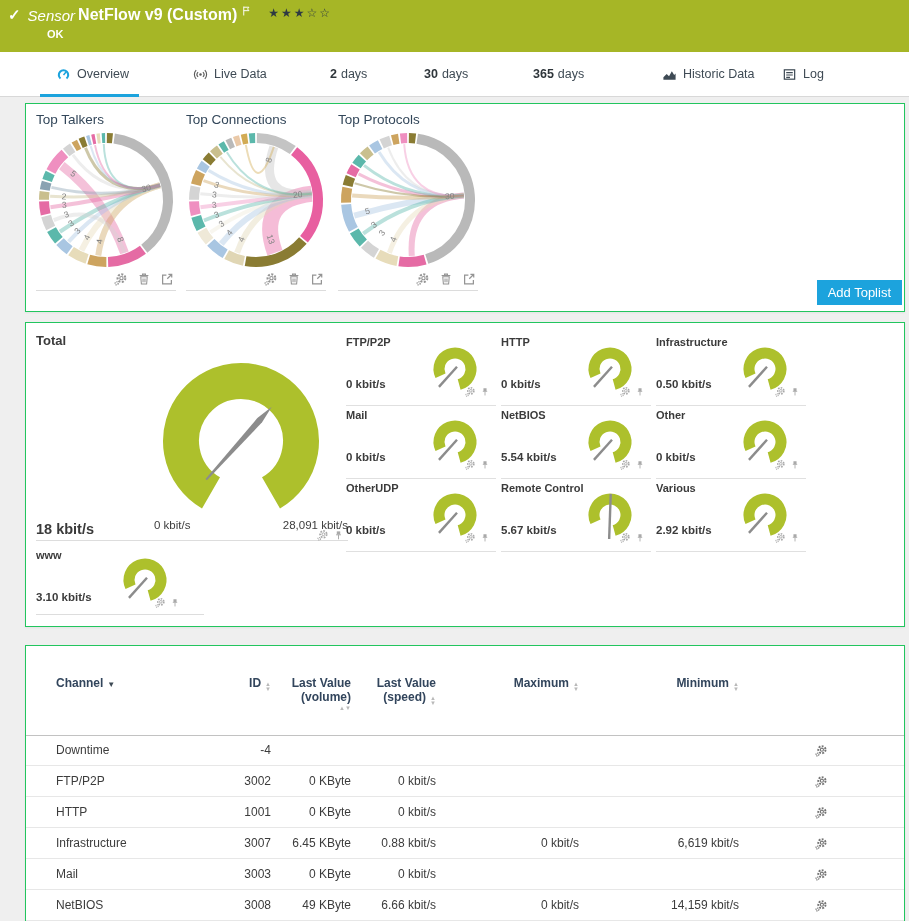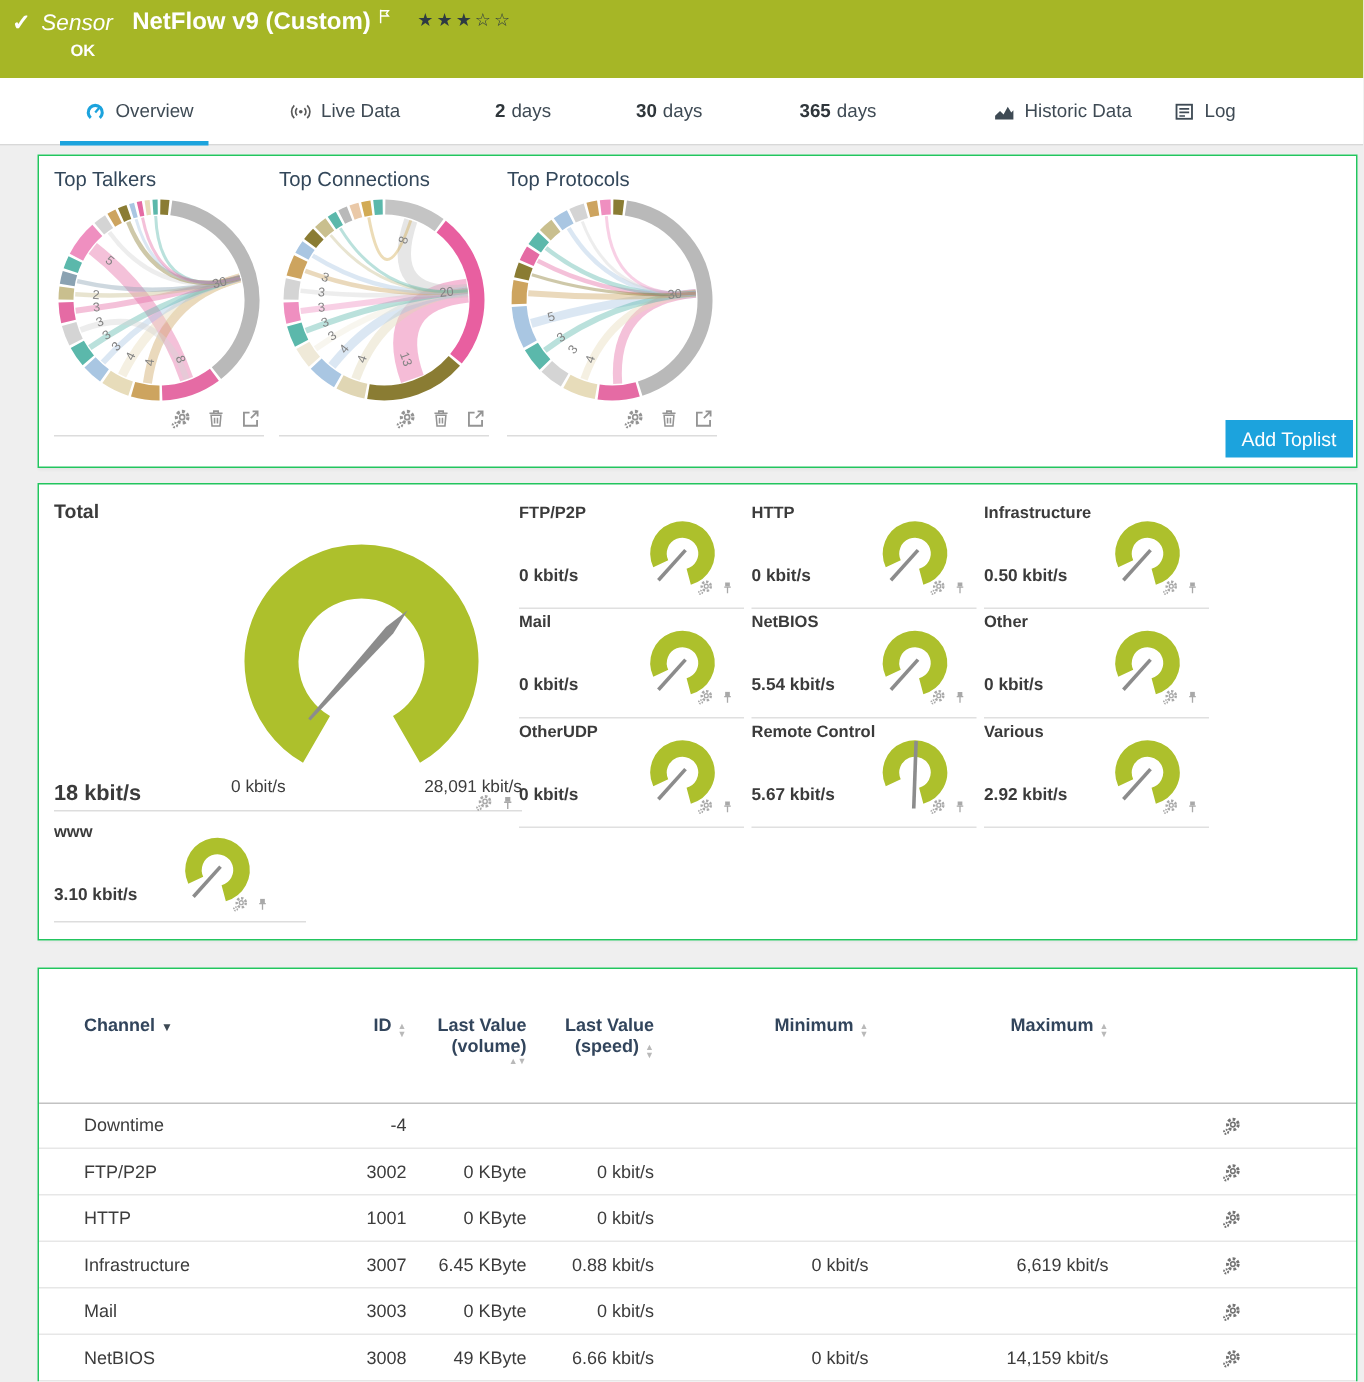--- a/index.html
+++ b/index.html
@@ -4,21 +4,21 @@
 <style>
   * { box-sizing: border-box; margin: 0; padding: 0; }
   html,body { background:#efefef; }
   body { font-family:"Liberation Sans", sans-serif; }
   .page { position:relative; width:909px; height:921px; background:#efefef; overflow:hidden; }
 
   
   .sensor-header { position:absolute; left:0; top:0; width:909px; height:52px; background:#a6b626; color:#fff; }
   .sh-row1 { position:absolute; left:8px; top:5px; display:flex; align-items:center; }
   .sh-check { font-size:15px; font-weight:bold; margin-right:7px; }
-  .sh-kind { font-style:italic; font-size:15px; margin-right:13px; }
+  .sh-kind { font-style:italic; font-size:15px; margin-right:3px; }
   .sh-title { font-weight:bold; font-size:16px; }
   .sh-flag { margin-left:4px; margin-bottom:8px; }
   .sh-stars { margin-left:16px; font-size:12px; letter-spacing:2px; color:#2e3a42; margin-top:-4px; }
   .sh-status { position:absolute; left:47px; top:28px; font-size:11px; font-weight:bold; }
 
   
   .tabbar { position:absolute; left:0; top:52px; width:909px; height:45px; background:#fff; border-bottom:1px solid #d8d8d8; }
   .tab { position:absolute; top:0; height:44px; display:flex; align-items:center; font-size:12.5px; color:#3e4a54; cursor:pointer; }
   .tab .ticn { margin-right:6px; }
   .tab b { margin-right:4px; color:#2f363b; }
@@ -549,27 +549,27 @@
         <span class="sort sort-below"><span>▲</span><span>▼</span></span>
       </div>
       <div class="hc hc-right">
         <div>Last Value</div>
         <div><span>(speed)</span><span class="sort">
               <span>▲</span>
               <span>▼</span>
             </span></div>
       </div>
       <div class="hc hc-right">
-        <span>Minimum</span><span class="sort">
+        <span>Maximum</span><span class="sort">
             <span>▲</span>
             <span>▼</span>
           </span>
       </div>
       <div class="hc hc-right">
-        <span>Maximum</span><span class="sort">
+        <span>Minimum</span><span class="sort">
             <span>▲</span>
             <span>▼</span>
           </span>
       </div>
       <div class="hc"></div>
     </div>
     <div class="thead-sep"></div>
     <div class="tbody">
         <div class="trow tgrid">
           <div class="c">Downtime</div>

